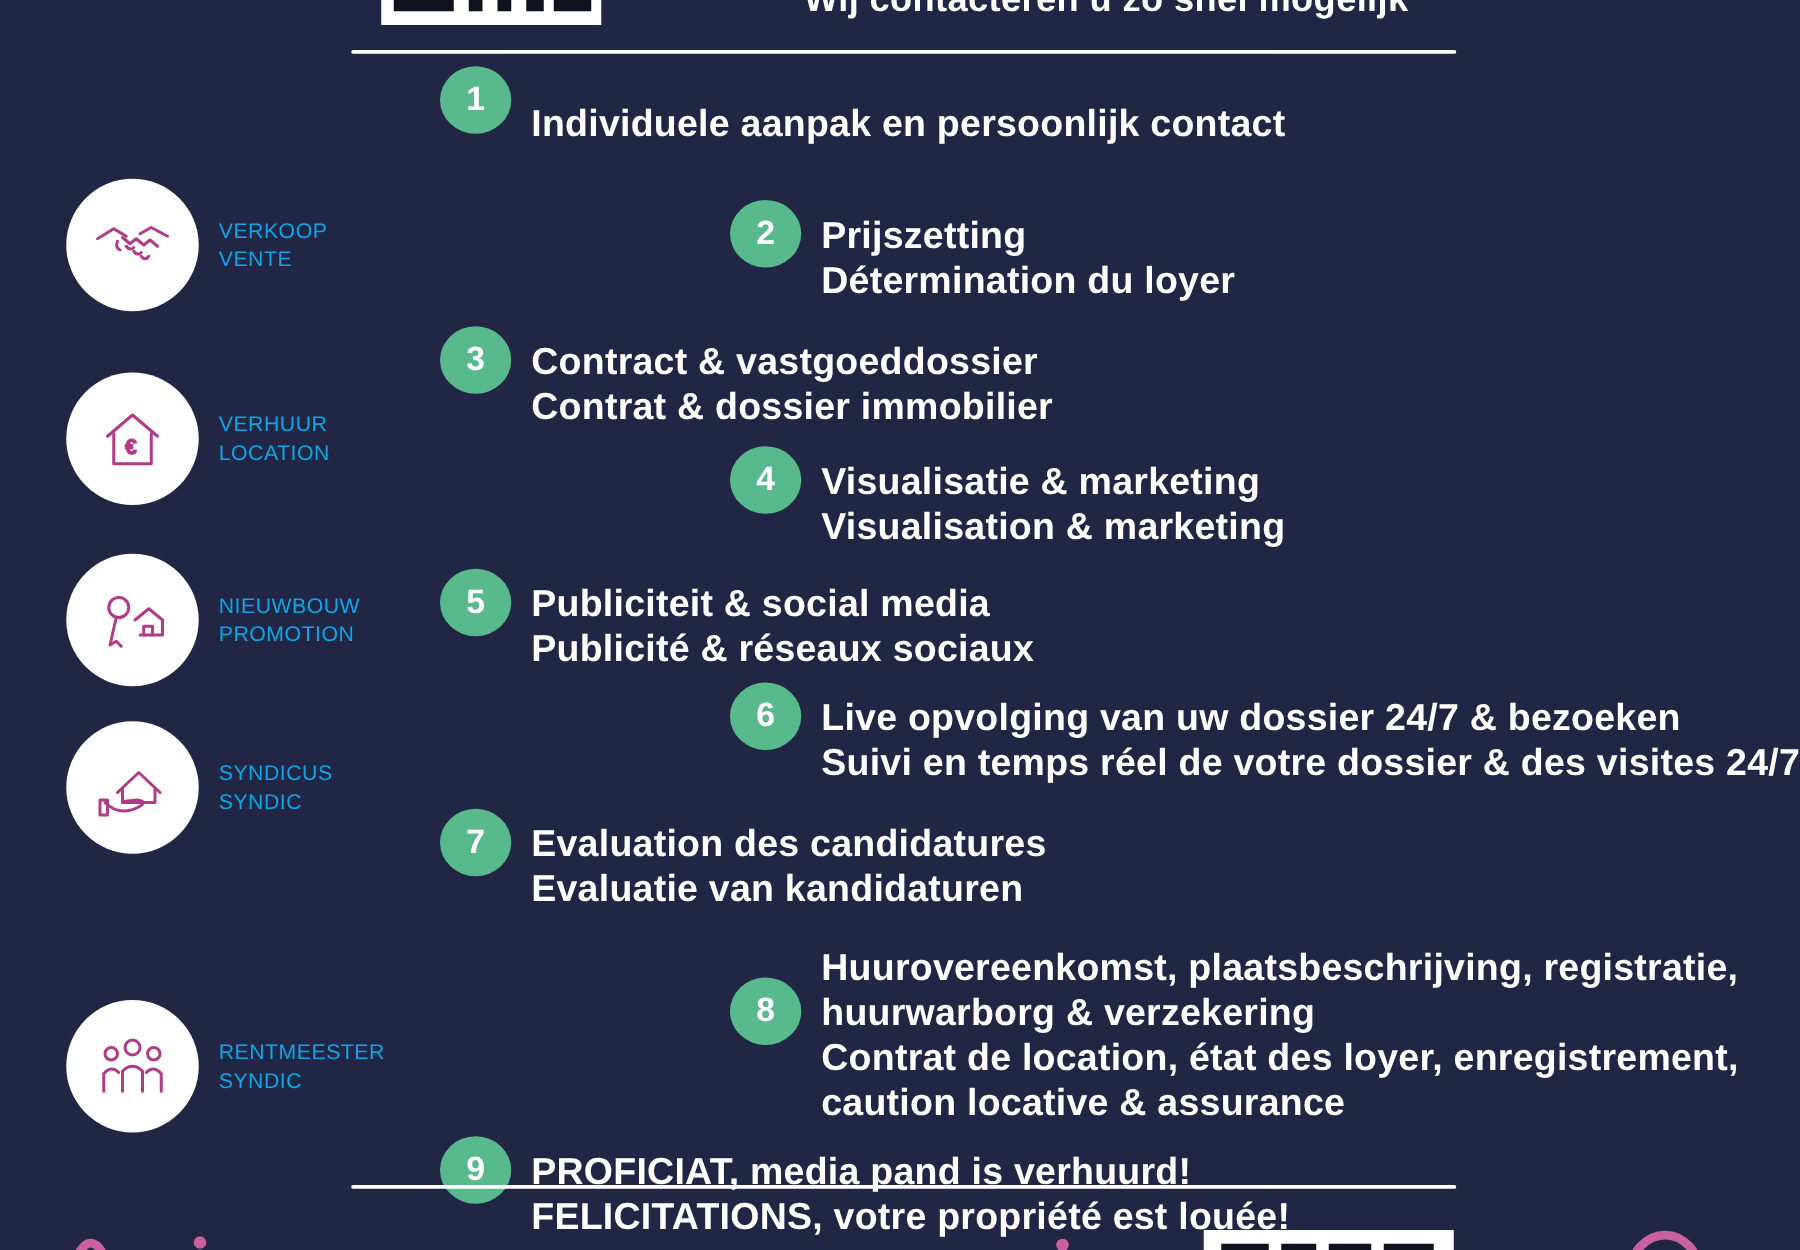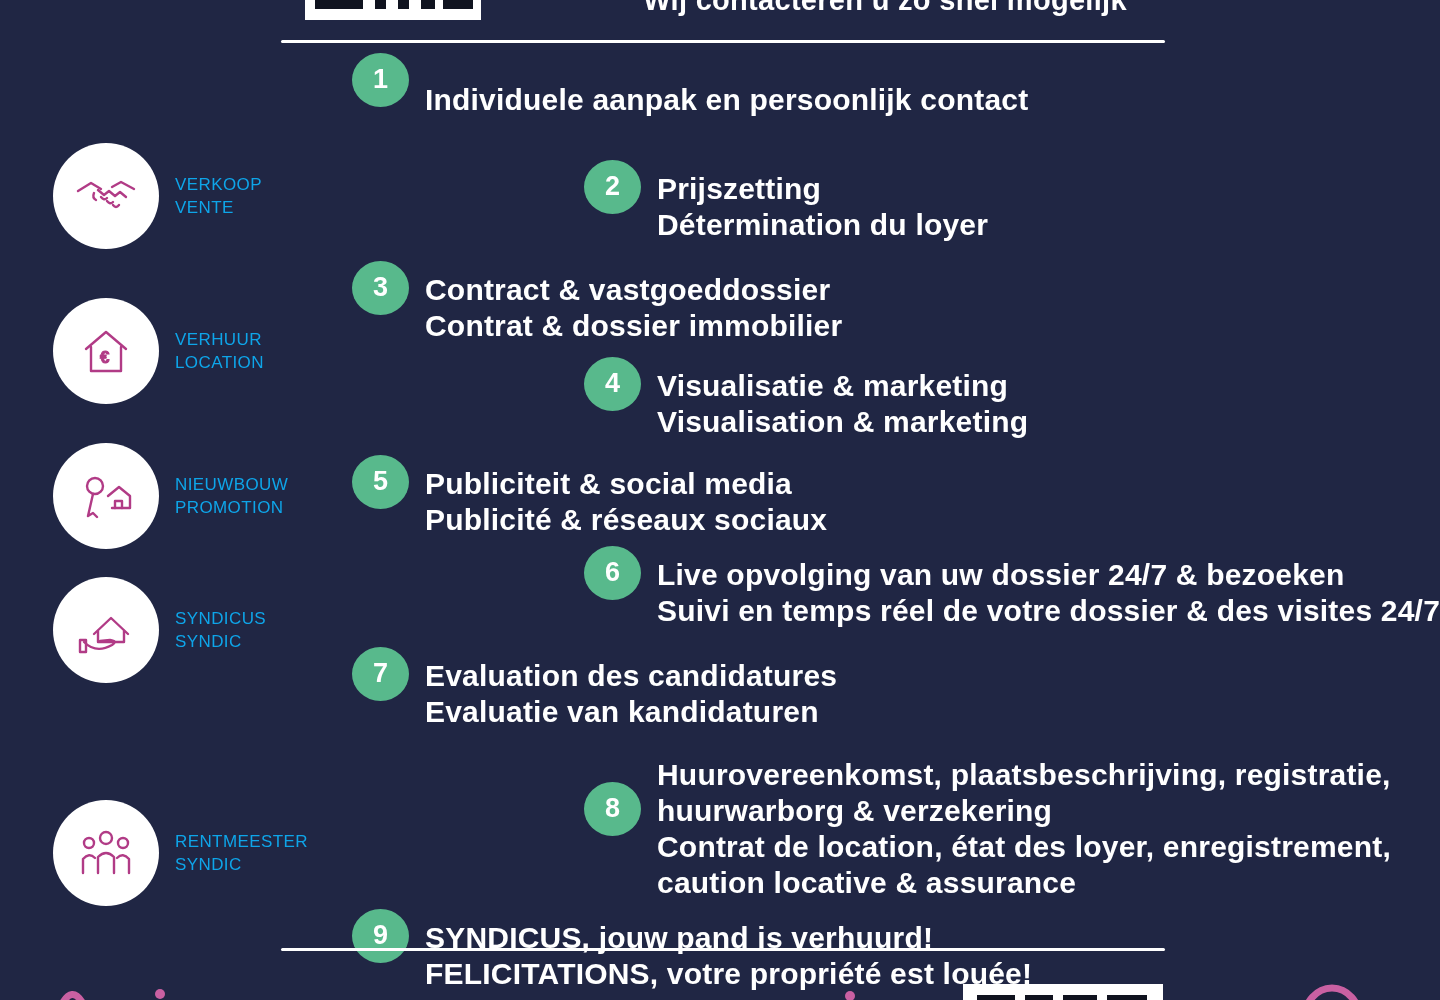--- a/index.html
+++ b/index.html
@@ -204,21 +204,21 @@
       <div class="step-lines">
         <div>Huurovereenkomst, plaatsbeschrijving, registratie,</div>
         <div>huurwarborg &amp; verzekering</div>
         <div>Contrat de location, état des loyer, enregistrement,</div>
         <div>caution locative &amp; assurance</div>
       </div>
     </div>
     <div class="step left" style="top: 879px;">
       <div class="step-num">9</div>
       <div class="step-lines">
-        <div>SYNDICUS, jouw pand is verhuurd!</div>
+        <div>PROFICIAT, media pand is verhuurd!</div>
         <div>FELICITATIONS, votre propriété est louée!</div>
       </div>
     </div>
   </div>
 
 <div class="abs rule rule-bottom"></div>
 
 <svg class="abs flourish" viewBox="0 0 1440 80">
   <path d="M62 20 Q72 2 82 18 L78 60"></path>
   <circle cx="160" cy="10" r="5"></circle>

